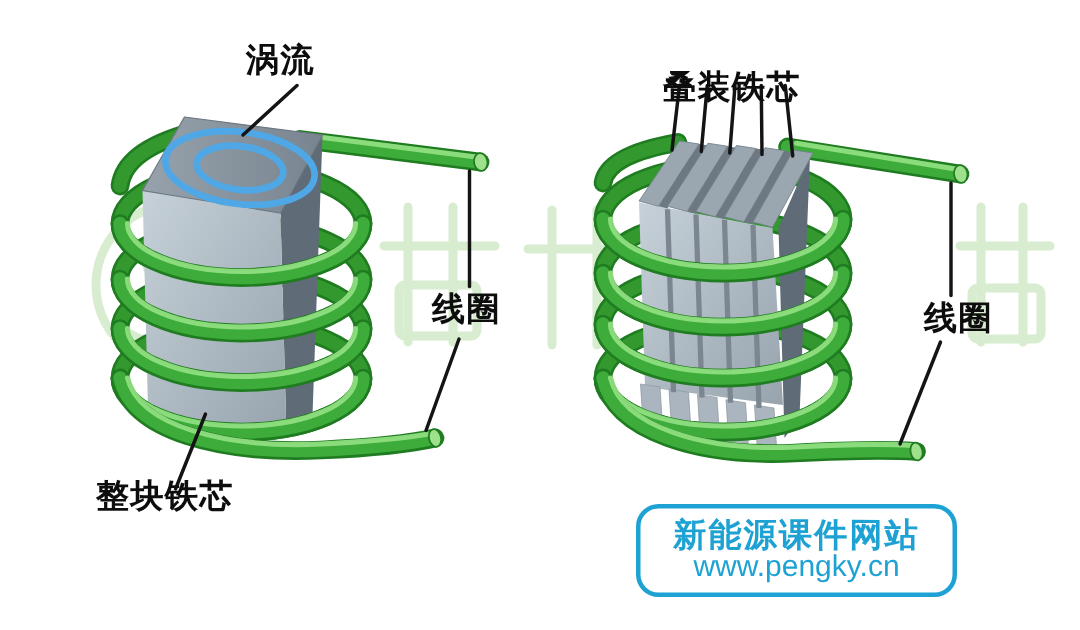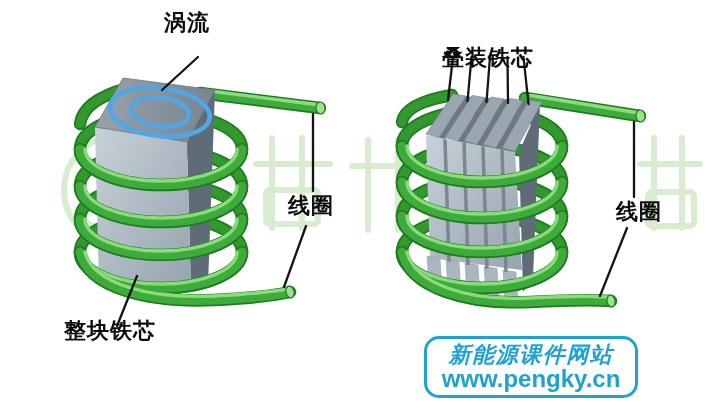--- a/index.html
+++ b/index.html
@@ -20,22 +20,22 @@
   .cap{fill:#9FE08C;stroke:#1F7C20;stroke-width:1.2;}
   .wm{fill:none;stroke:#D8ECD0;stroke-width:6;stroke-linecap:round;stroke-linejoin:round;}
   .leader{stroke:#141414;stroke-width:2.3;stroke-linecap:round;}
   .gapline{stroke:#7B8690;stroke-width:3.5;stroke-linecap:butt;}
   .sitebox{
     position:absolute;left:424px;top:336px;width:208px;height:56px;
     border:3px solid #1EA2D3;border-radius:15px;color:#1EA2D3;
     display:flex;flex-direction:column;justify-content:center;align-items:center;
     line-height:1.05;background:#ffffff;
   }
-  .site-name{font-size:22px;font-weight:600;letter-spacing:1.5px;font-style:italic;}
-  .site-url{font-size:24px;font-weight:700;}
+  .site-name{font-size:22px;font-weight:600;letter-spacing:1.5px;}
+  .site-url{font-size:20px;font-weight:400;}
 </style>
 </head>
 <body>
 
 <div class="canvas">
 
 <svg class="art" width="720" height="420" viewBox="0 0 720 420">
   <defs>
     <linearGradient id="gFront" x1="0" y1="0" x2="1" y2="1">
       <stop offset="0" stop-color="#C6D1D9"></stop>
@@ -196,21 +196,21 @@
     <line class="leader" x1="507.5" y1="57" x2="508" y2="103"></line>
     <line class="leader" x1="523.5" y1="57" x2="528.5" y2="104"></line>
     <line class="leader" x1="313" y1="114" x2="313" y2="191"></line>
     <line class="leader" x1="306" y1="226" x2="284" y2="287"></line>
     <line class="leader" x1="634" y1="122" x2="634" y2="197"></line>
     <line class="leader" x1="627" y1="228" x2="600" y2="296"></line>
     <line class="leader" x1="137" y1="276" x2="117" y2="326"></line>
   </g>
 </svg>
 
-<div class="lbl" style="left:164px;top:12px;">涡流</div>
+<div class="lbl" style="left:164px;top:29px;">涡流</div>
 <div class="lbl" style="left:442px;top:27px;margin-top:20px;">叠装铁芯</div>
 <div class="lbl" style="left:288px;top:195px;">线圈</div>
 <div class="lbl" style="left:616px;top:201px;">线圈</div>
 <div class="lbl" style="left:64px;top:320px;">整块铁芯</div>
 
 <div class="sitebox">
   <div class="site-name">新能源课件网站</div>
   <div class="site-url">www.pengky.cn</div>
 </div>
 

